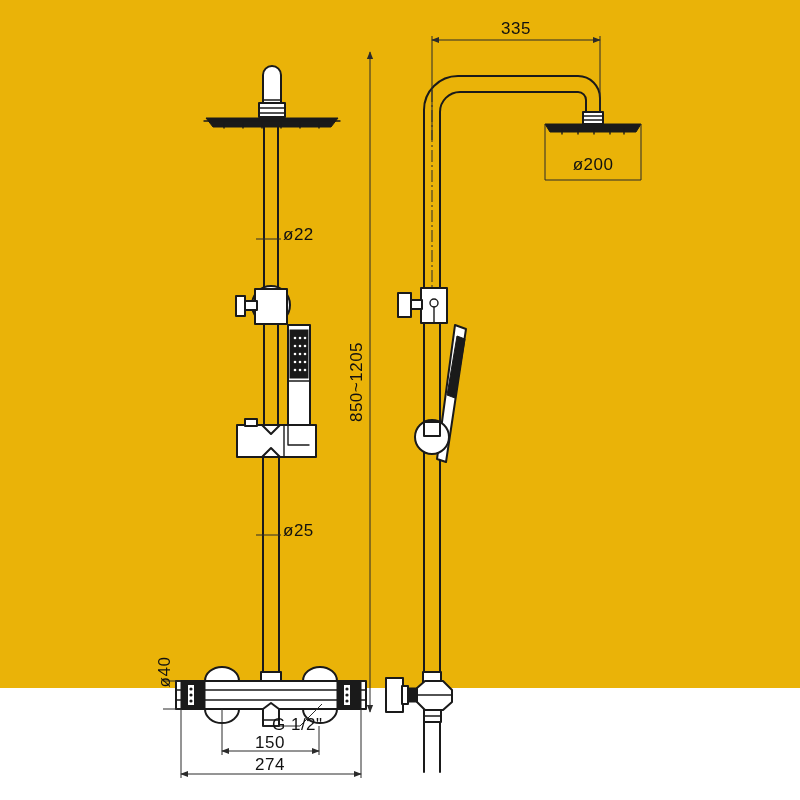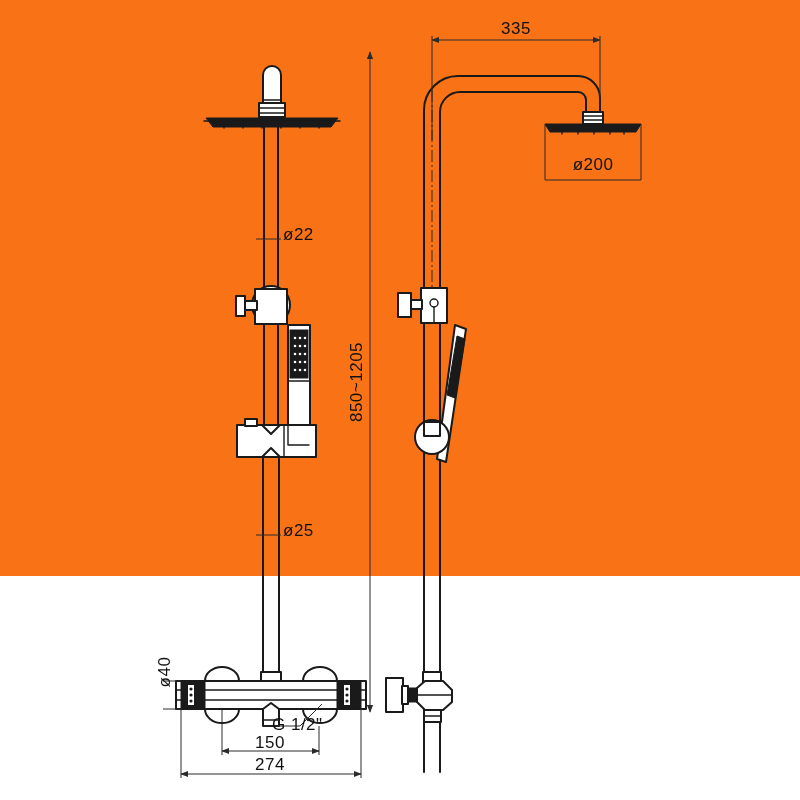--- a/index.html
+++ b/index.html
@@ -10,22 +10,22 @@
   }
   body {
     width: 800px;
     height: 800px;
     font-family: "Liberation Sans", sans-serif;
     overflow: hidden;
   }
   #drawing-root {
     position: relative;
     width: 800px;
-    height: 576px;
-    background: #f97316;
+    height: 688px;
+    background: #eab308;
   }
   svg#cad {
     display: block;
     width: 800px;
     height: 800px;
   }
   .outline {
     fill: none;
     stroke: #1a1a1a;
     stroke-width: 2;

